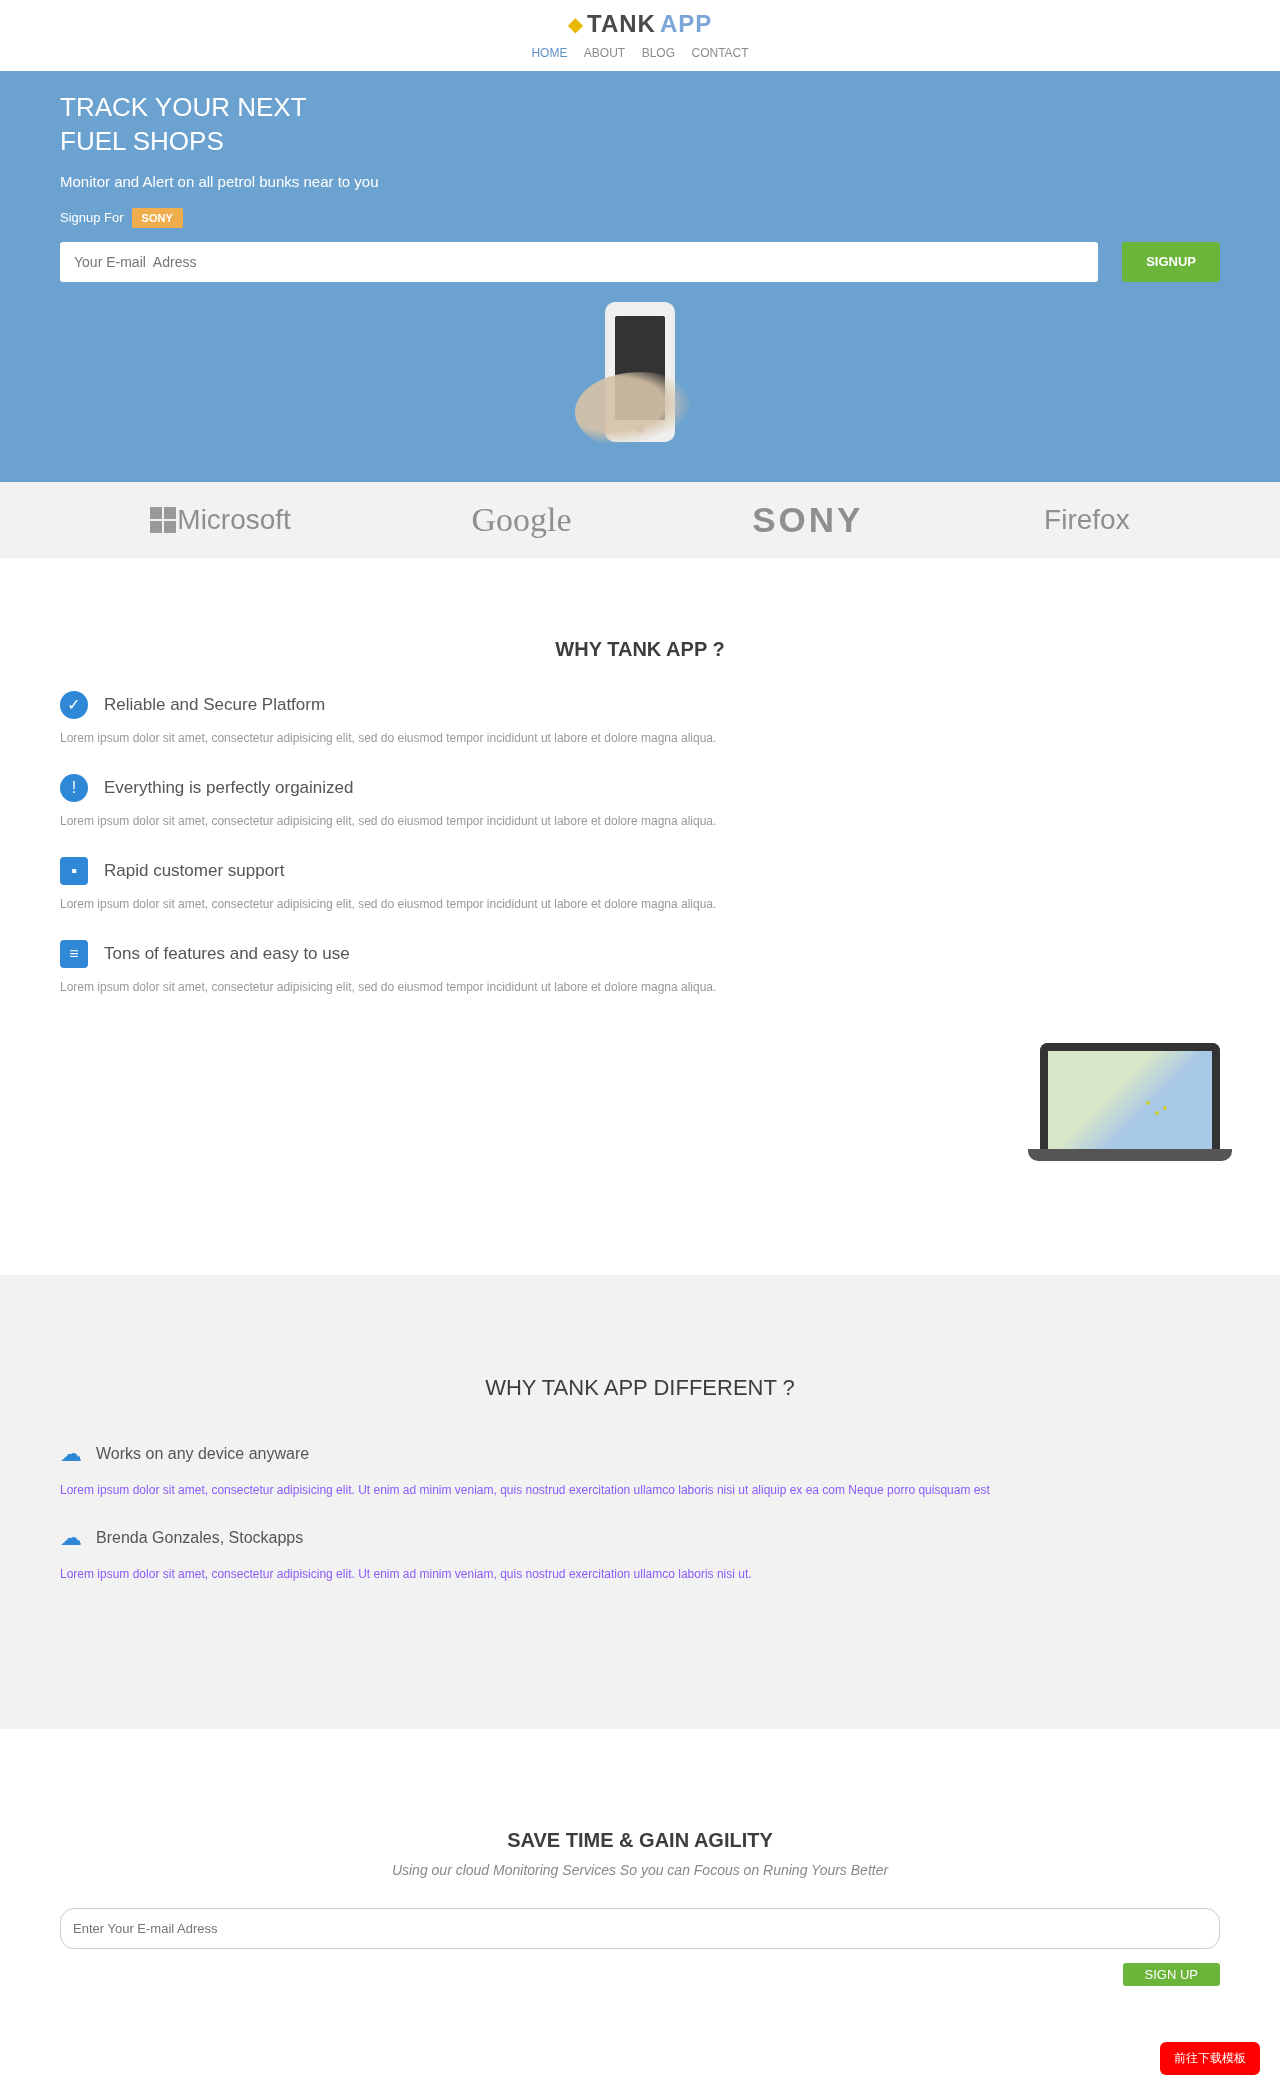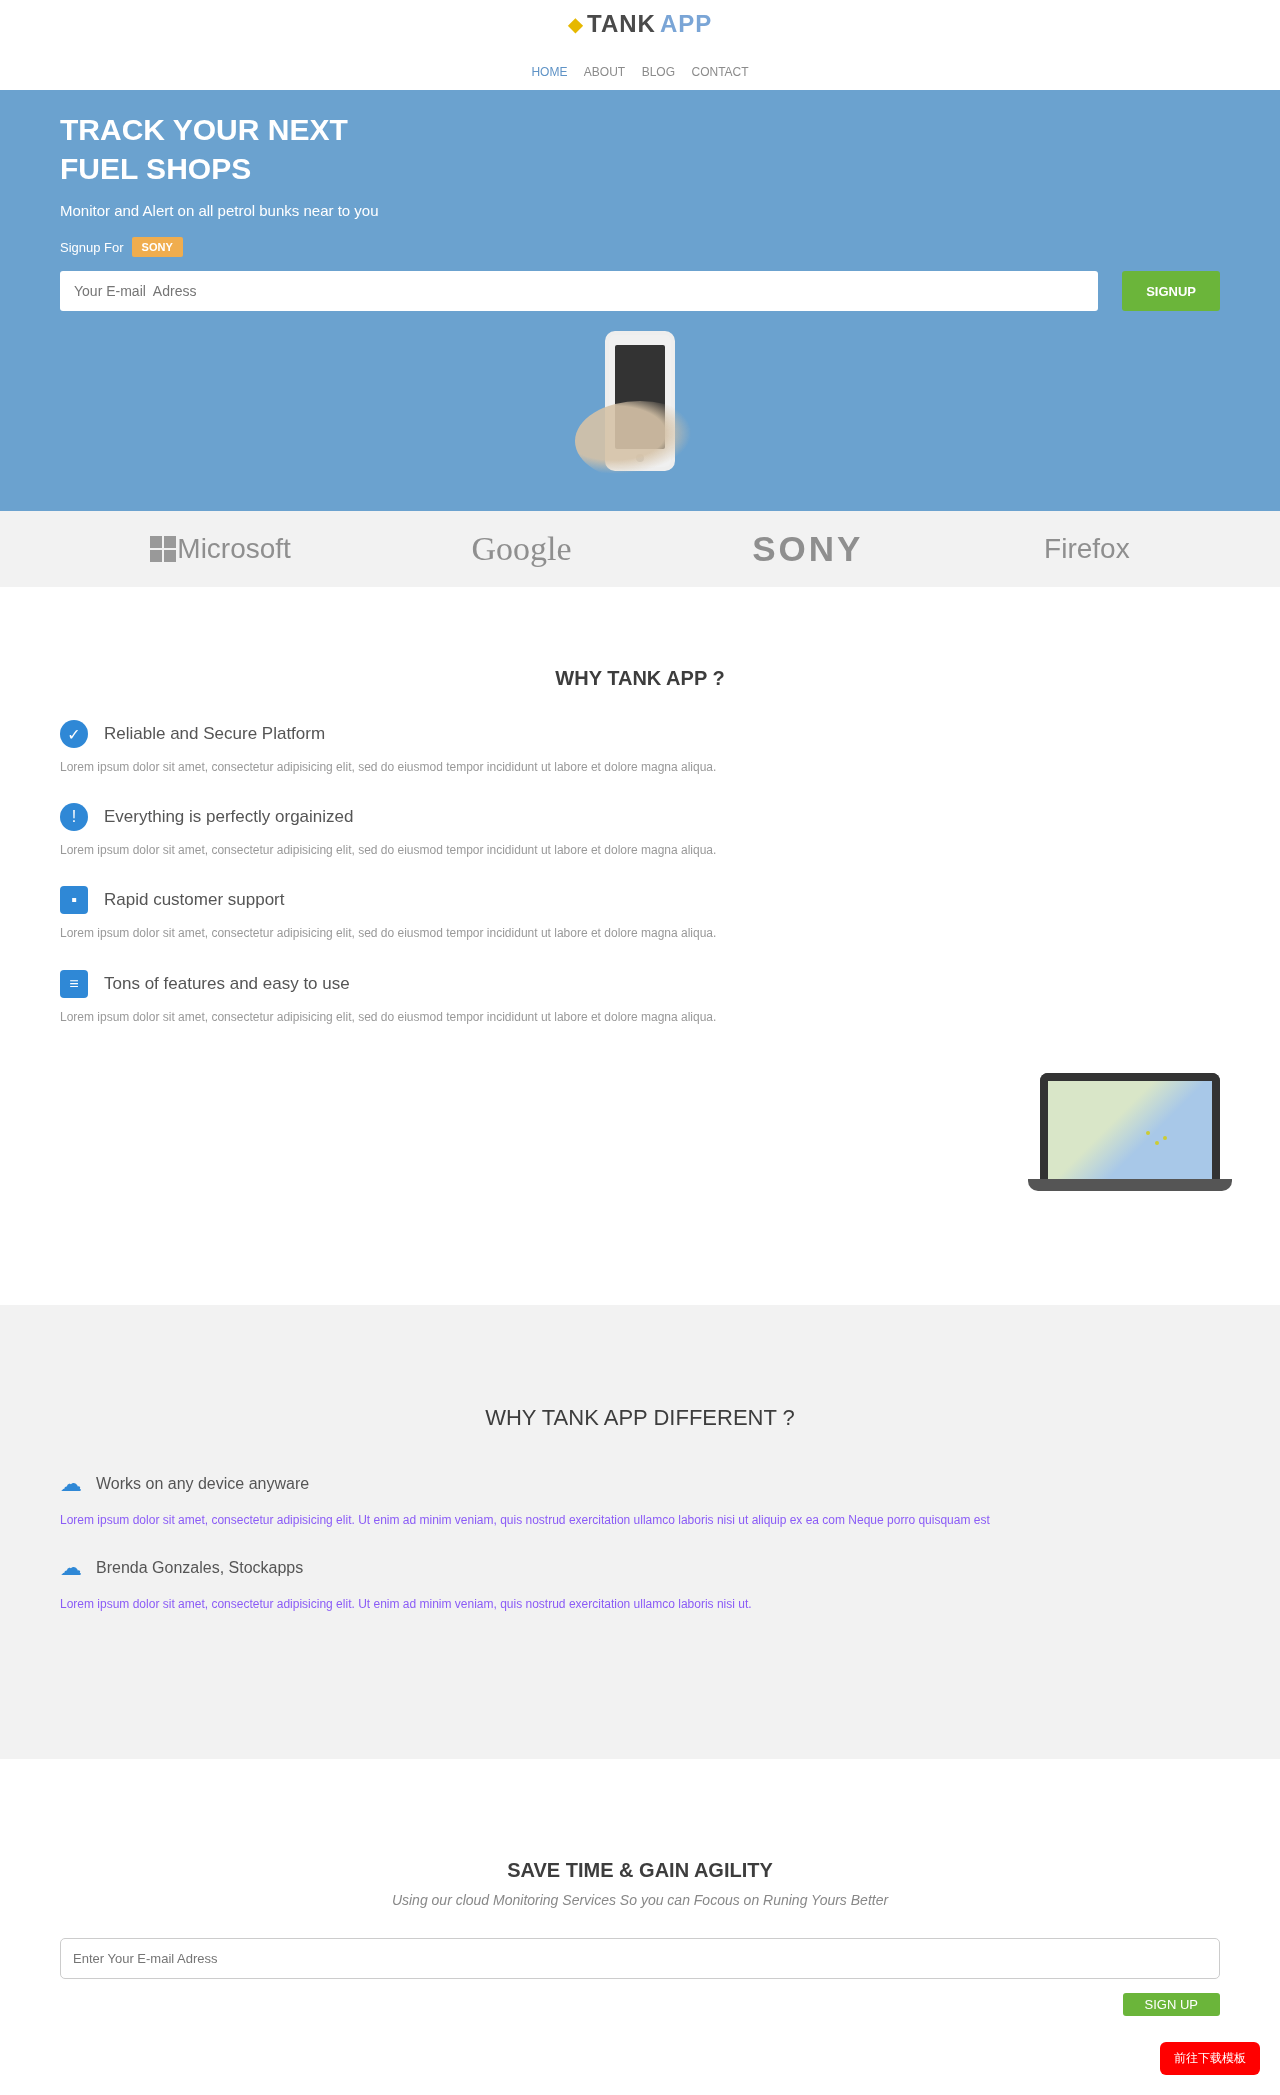--- a/index.html
+++ b/index.html
@@ -5,27 +5,27 @@
 * { margin:0; padding:0; box-sizing:border-box; }
 body { font-family: Arial, Helvetica, sans-serif; color:#333; width:1280px; margin:0 auto; background:#fff; }
 a { text-decoration:none; }
 
 
 .header { text-align:center; padding:10px 0; }
 .logo { display:inline-flex; align-items:center; gap:4px; }
 .logo .drop { color:#e6b800; font-size:20px; }
 .logo .t1 { font-weight:700; font-size:24px; letter-spacing:1px; color:#4a4a4a; }
 .logo .t2 { font-weight:700; font-size:24px; letter-spacing:1px; color:#7aa5d6; }
-.nav { margin-top:24px; }
+.nav { margin-top:5px; }
 .nav a { font-size:12px; color:#8b8b8b; margin:0 6px; }
 .nav a.active { color:#5f93c6; }
 
 
 .hero { background:#6ba2cf; color:#fff; padding:20px 60px 0 60px; position:relative; overflow:hidden; }
-.hero h1 { font-size:30px; font-weight:700; line-height:1.3; }
+.hero h1 { font-size:26px; font-weight:400; line-height:1.3; }
 .hero .sub { margin:14px 0 18px; font-size:15px; }
 .hero .signup-for { font-size:13px; display:flex; align-items:center; gap:8px; margin-bottom:14px; }
 .hero .free-badge { background:#f0ad4e; color:#fff; font-size:11px; font-weight:700; padding:4px 10px; border-radius:2px; }
 .hero .form-row { display:flex; gap:24px; margin-bottom:20px; }
 .hero input[type=email] { flex:1; padding:12px 14px; border:none; border-radius:3px; font-size:14px; color:#888; }
 .hero .btn-signup { background:#6bb53a; color:#fff; border:none; padding:0 24px; font-size:13px; font-weight:700; border-radius:3px; cursor:pointer; }
 .hero .phone-wrap { text-align:center; height:180px; position:relative; }
 .phone-hand { display:inline-block; position:relative; }
 .phone { width:70px; height:140px; background:#f0f0f0; border:4px solid #eee; border-radius:10px; position:relative; }
 .phone::before { content:""; position:absolute; top:10px; left:6px; right:6px; bottom:18px; background:#333; border-radius:2px; }
@@ -67,21 +67,21 @@
 .diff-item { margin-bottom:28px; }
 .diff-head { display:flex; align-items:center; gap:14px; margin-bottom:10px; }
 .diff-head .cicon { color:#2f88d6; font-size:22px; }
 .diff-head h3 { font-size:16px; font-weight:400; color:#555; }
 .diff-item p { font-size:12px; color:#8b5cf6; padding-left:0;margin-top:16px; }
 
 
 .save { padding:100px 60px 140px; }
 .save h2 { text-align:center; font-size:20px; font-weight:700; color:#3d3d3d; margin-bottom:10px; }
 .save .tag { text-align:center; font-style:italic; color:#888; font-size:14px; margin-bottom:30px; }
-.save input[type=email] { width:100%; padding:12px; border:1px solid #ccc; border-radius:5px; font-size:13px; }
+.save input[type=email] { width:100%; padding:12px; border:1px solid #ccc; border-radius:14px; font-size:13px; }
 .save .btn-row { text-align:right; margin-top:14px; }
 .save button { background:#6bb53a; color:#fff; border:none; padding:4px 22px; font-size:13px; border-radius:3px; cursor:pointer; }
 
 
 .float-btn { position:fixed; bottom:20px; right:20px; background:#f00; color:#fff; font-size:12px; padding:8px 14px; border-radius:6px; cursor:pointer; }
 </style>
 </head>
 <body>
 
 <div class="header">

